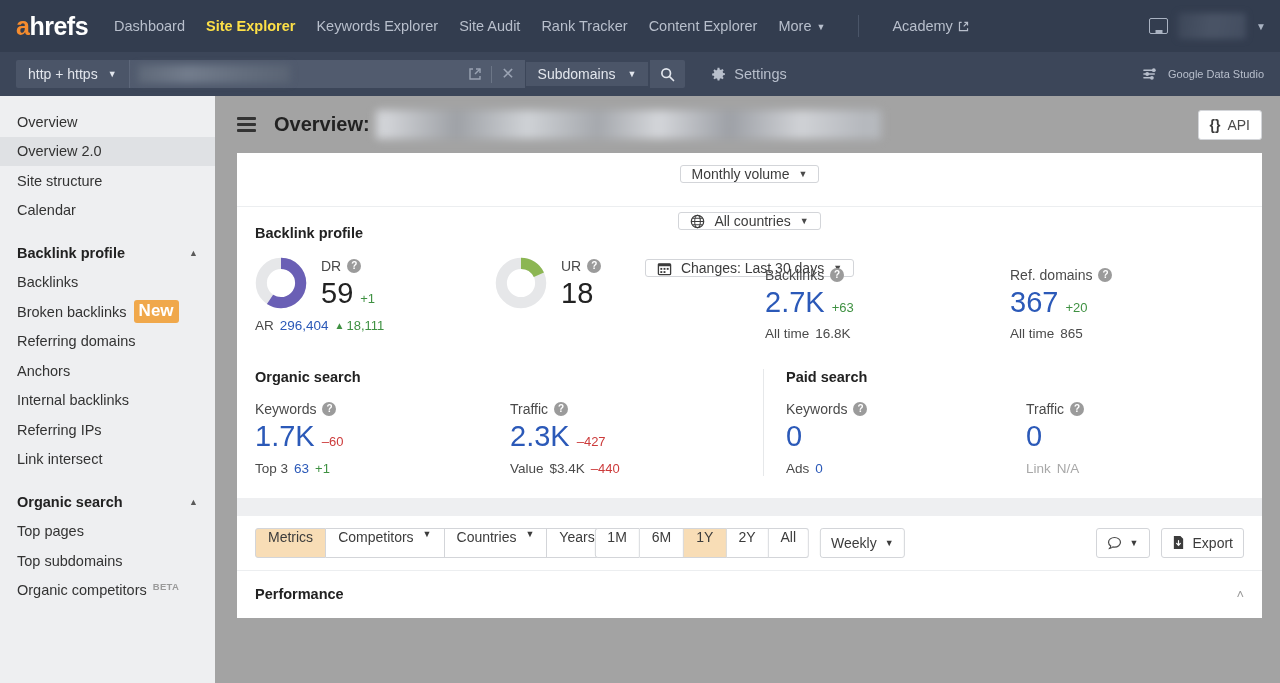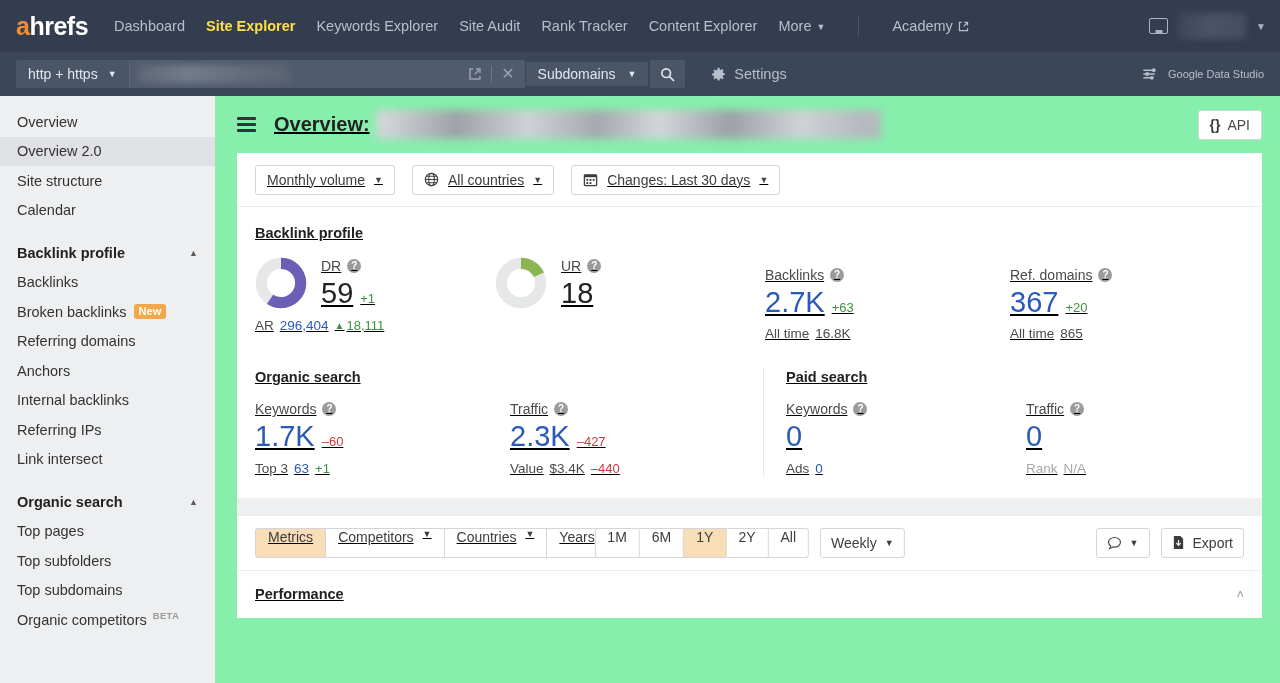--- a/index.html
+++ b/index.html
@@ -177,42 +177,41 @@
     font-weight: bold;
     color: #222;
     margin-top: 13px;
     cursor: pointer;
     justify-content: space-between;
   }
   .side-group .tri { font-size: 9px; color: #5a5a5a; }
   .badge-new {
     background: #f0a84b;
     color: #fff;
-    font-size: 11px;
+    font-size: 17px;
     font-weight: bold;
     border-radius: 3px;
     padding: 1px 5px 2px;
     margin-left: 7px;
   }
   .badge-beta {
     color: #9a9a9a;
     font-size: 9.5px;
     font-weight: bold;
     margin-left: 6px;
     letter-spacing: 0.3px;
     align-self: flex-start;
     margin-top: 5px;
   }
 
   .content {
     flex: 1;
-    background: #86efac;
+    background: #a3a3a3;
     overflow: hidden;
     position: relative;
-    text-decoration: underline;
   }
 
   
   .content-head {
     height: 57px;
     display: flex;
     align-items: center;
     padding: 0 18px 0 22px;
     position: relative;
   }
@@ -245,22 +244,23 @@
   }
   .api-braces { font-weight: bold; font-size: 14px; color: #3a3a3a; }
 
   
   .filterbar {
     background: #fff;
     height: 54px;
     margin: 0 18px 0 22px;
     display: flex; align-items: center;
     padding: 12px 18px;
-    gap: 17px;
+    gap: 29px;
     border-bottom: 1px solid #eceef0;
+    flex-direction: column;
   }
   .pill {
     height: 30px;
     border: 1px solid #d3d5d9;
     border-radius: 3px;
     background: #fff;
     display: flex; align-items: center;
     padding: 0 11px;
     gap: 9px;
     font-size: 14px;
@@ -494,23 +494,20 @@
         <span>Link intersect</span>
       </div>
       <div class="side-group">
         <span>Organic search</span>
         <span class="tri">▲</span>
       </div>
       <div class="side-item">
         <span>Top pages</span>
       </div>
       <div class="side-item">
-        <span>Top subfolders</span>
-      </div>
-      <div class="side-item">
         <span>Top subdomains</span>
       </div>
       <div class="side-item">
         <span>Organic competitors</span>
         <span class="badge-beta">BETA</span>
       </div>
     </div>
 
   <div class="content">
 
@@ -701,21 +698,21 @@
             </div>
             <div class="m-col">
               <div class="m-label">
                 <span>Traffic</span>
                 <span class="qmark">?</span>
               </div>
               <div class="m-value blue">
                 <span>0</span>
               </div>
               <div class="m-sub">
-                <span class="muted">Rank</span>
+                <span class="muted">Link</span>
                 <span class="muted">N/A</span>
               </div>
             </div>
           </div>
         </div>
       </div>
     </div>
 
     <div class="card-sep"></div>
 

